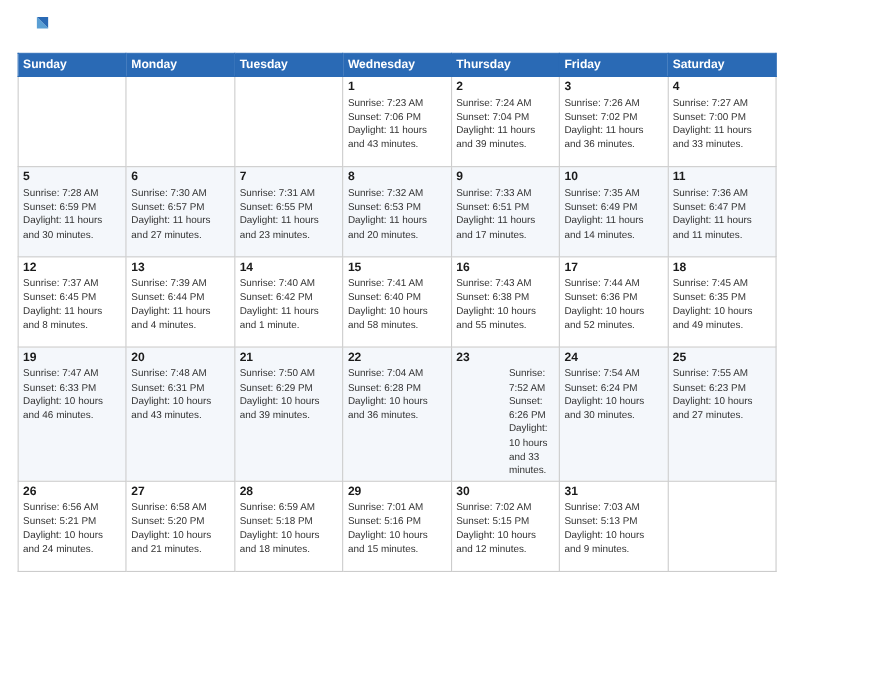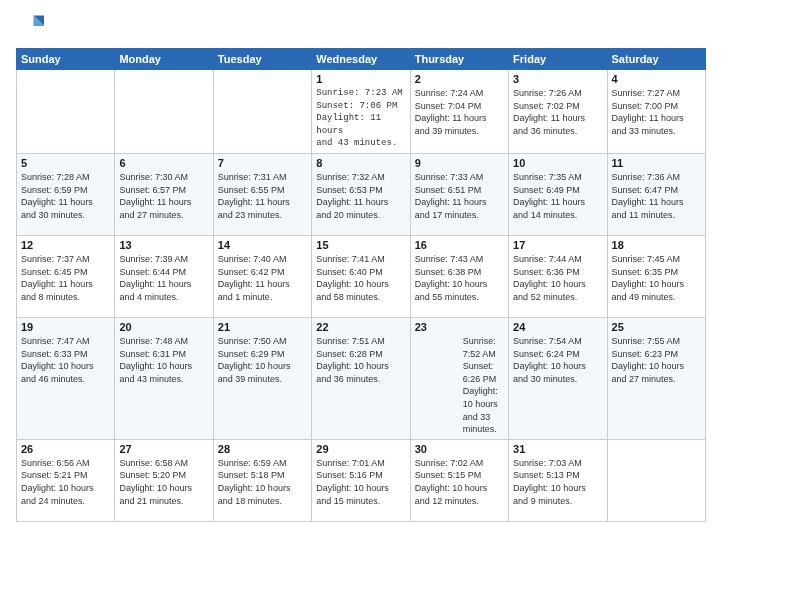--- a/index.html
+++ b/index.html
@@ -124,21 +124,21 @@
           <th>Saturday</th>
         </tr>
     </thead>
     <tbody id="calendar-body">
     <tr>
           <td class="empty-cell"></td>
           <td class="empty-cell"></td>
           <td class="empty-cell"></td>
           <td>
             <span class="day-num">1</span>
-            <div class="day-info" style="white-space: pre-line; font-family: Liberation Mono, monospace;">Sunrise: 7:23 AM
+            <div class="day-info" style="white-space: pre-line;">Sunrise: 7:23 AM
 Sunset: 7:06 PM
 Daylight: 11 hours
 and 43 minutes.</div>
           </td>
           <td>
             <span class="day-num">2</span>
             <div class="day-info" style="white-space: pre-line;">Sunrise: 7:24 AM
 Sunset: 7:04 PM
 Daylight: 11 hours
 and 39 minutes.</div>
@@ -277,21 +277,21 @@
           </td>
           <td>
             <span class="day-num">21</span>
             <div class="day-info" style="white-space: pre-line;">Sunrise: 7:50 AM
 Sunset: 6:29 PM
 Daylight: 10 hours
 and 39 minutes.</div>
           </td>
           <td>
             <span class="day-num">22</span>
-            <div class="day-info" style="white-space: pre-line;">Sunrise: 7:51 AM
+            <div class="day-info" style="white-space: pre-line;">Sunrise: 7:04 AM
 Sunset: 6:28 PM
 Daylight: 10 hours
 and 36 minutes.</div>
           </td>
           <td>
             <span class="day-num">23</span>
             <div class="day-info" style="white-space: pre-line; margin-left: 48px;">Sunrise: 7:52 AM
 Sunset: 6:26 PM
 Daylight: 10 hours
 and 33 minutes.</div>

